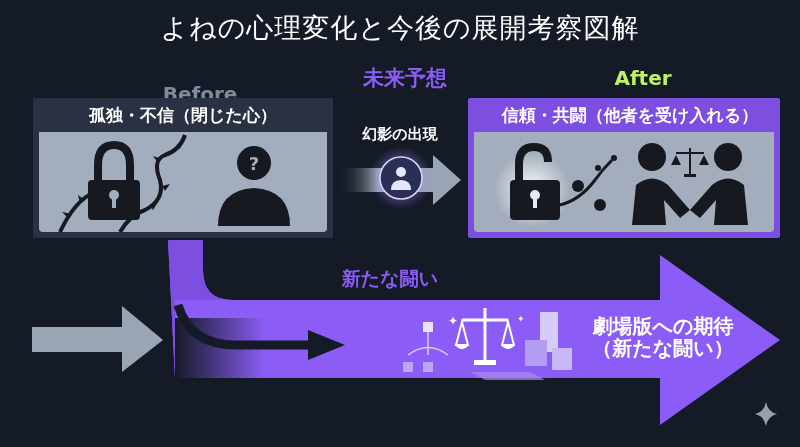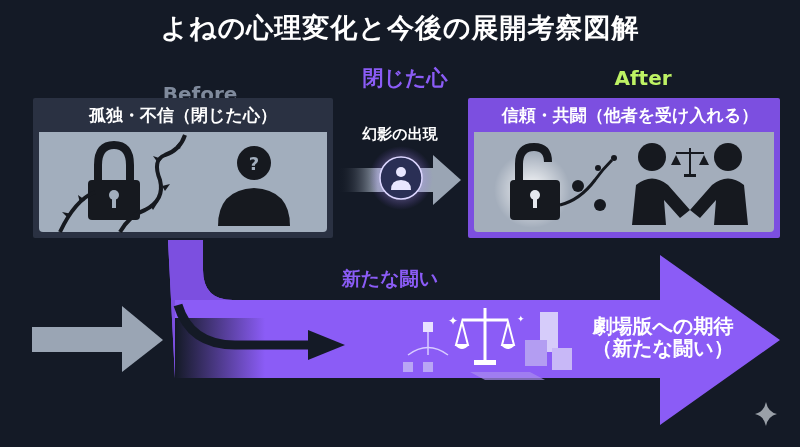--- a/index.html
+++ b/index.html
@@ -1,17 +1,17 @@
 <!DOCTYPE html>
 <html><head>
 <meta charset="utf-8">
 <style>
   html,body{margin:0;padding:0;}
   body{width:800px;height:447px;background:#141a26;overflow:hidden;position:relative;font-family:"DejaVu Sans","Liberation Sans",sans-serif;color:#fff;}
-  .title{position:absolute;left:0;top:10px;width:800px;text-align:center;font-size:27px;font-weight:bold;color:#fff;letter-spacing:1px;}
+  .title{position:absolute;left:0;top:10px;width:800px;text-align:center;font-size:27px;font-weight:normal;color:#fff;letter-spacing:1px;}
   .label{position:absolute;font-weight:bold;text-align:center;}
   .lbl-before{left:100px;top:82px;width:200px;font-size:20px;color:#7f8a9c;}
   .lbl-change{left:335px;top:64px;width:140px;font-size:21px;color:#8b5cf6;}
   .lbl-after{left:568px;top:66px;width:150px;font-size:20px;color:#bef264;}
   .panel{position:absolute;border-radius:2px;overflow:hidden;}
   .panel-before{left:33px;top:98px;width:300px;height:140px;background:#2a3142;}
   .panel-after{left:468px;top:98px;width:300px;height:140px;background:#7c4fe0;padding-left:12px;}
   .panel-head{height:34px;line-height:34px;text-align:center;font-size:17px;font-weight:bold;}
   .panel-before .panel-head{color:#fff;}
   .panel-after .panel-head{color:#fff;padding-left:0;}
@@ -129,21 +129,21 @@
     <text x="448" y="325" font-size="12" fill="#fff" font-family="DejaVu Sans, sans-serif">✦</text>
     <text x="517" y="322" font-size="9" fill="#fff" font-family="DejaVu Sans, sans-serif">✦</text>
   </g>
 
   <path d="M766 402 Q768 412 777 414 Q768 416 766 426 Q764 416 755 414 Q764 412 766 402 Z" fill="#9aa0a8"></path>
 </svg>
 
 <div class="title">よねの心理変化と今後の展開考察図解</div>
 
 <div class="label lbl-before">Before</div>
-<div class="label lbl-change">閉じた心</div>
+<div class="label lbl-change">未来予想</div>
 <div class="label lbl-after">After</div>
 
 <div class="panel panel-before">
   <div class="panel-head">孤独・不信（閉じた心）</div>
   <div class="panel-body"></div>
 </div>
 
 <div class="panel panel-after">
   <div class="panel-head">信頼・共闘（他者を受け入れる）</div>
   <div class="panel-body"></div>

